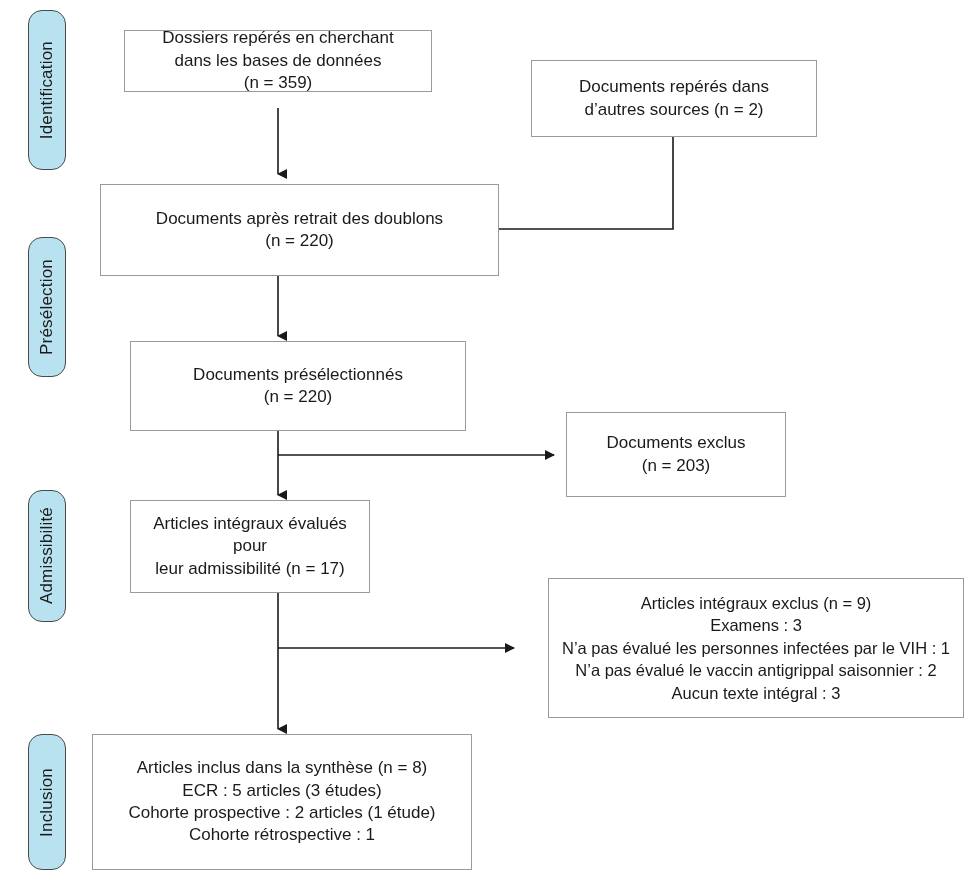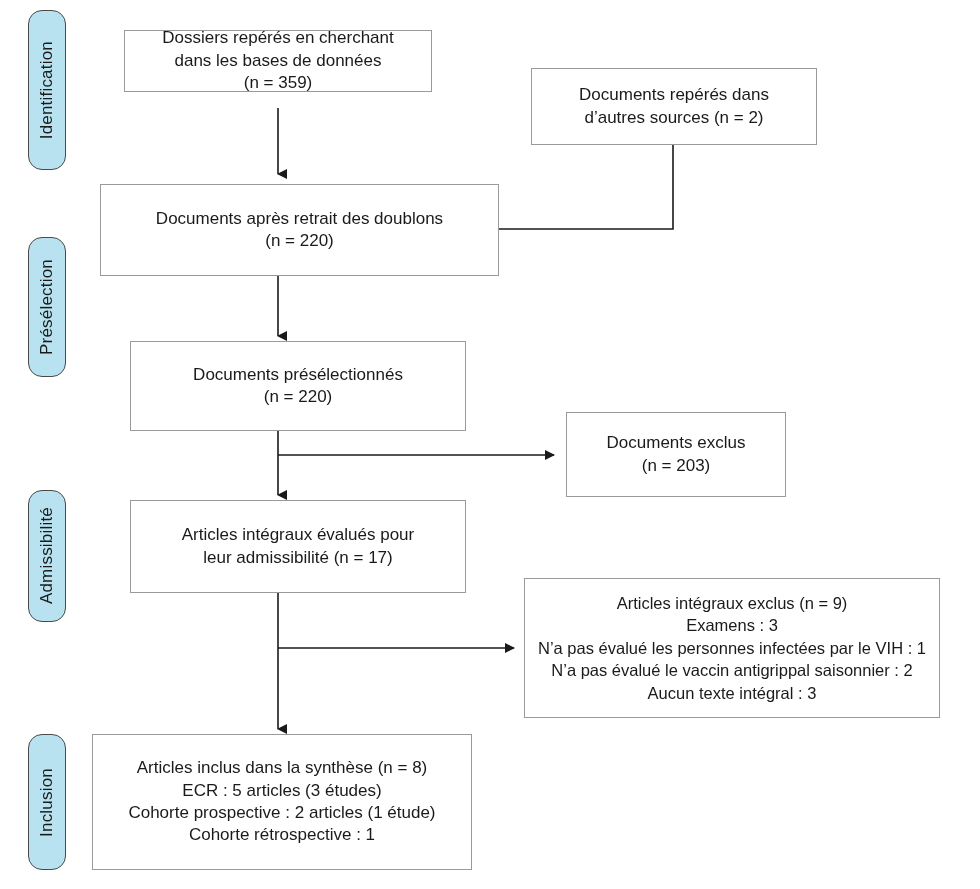--- a/index.html
+++ b/index.html
@@ -128,46 +128,46 @@
   <div class="stage-label" style="left:28px; top:734px; width:38px; height:136px;">
     <span>Inclusion</span>
   </div>
 
   <div class="node-box" style="left:124px; top:30px; width:308px; height:62px;">
     <div class="node-text">Dossiers repérés en cherchant
 dans les bases de données
 (n = 359)</div>
   </div>
 
-  <div class="node-box" style="left:531px; top:68px; width:286px; height:77px;">
+  <div class="node-box" style="left:531px; top:60px; width:286px; height:77px;">
     <div class="node-text">Documents repérés dans
 d’autres sources (n = 2)</div>
   </div>
 
   <div class="node-box" style="left:100px; top:184px; width:399px; height:92px;">
     <div class="node-text">Documents après retrait des doublons
 (n = 220)</div>
   </div>
 
   <div class="node-box" style="left:130px; top:341px; width:336px; height:90px;">
     <div class="node-text">Documents présélectionnés
 (n = 220)</div>
   </div>
 
   <div class="node-box" style="left:566px; top:412px; width:220px; height:85px;">
     <div class="node-text">Documents exclus
 (n = 203)</div>
   </div>
 
-  <div class="node-box" style="left:130px; top:500px; width:336px; height:93px;">
+  <div class="node-box" style="left:130px; top:500px; width:240px; height:93px;">
     <div class="node-text">Articles intégraux évalués pour
 leur admissibilité (n = 17)</div>
   </div>
 
-  <div class="node-box tight" style="left:524px; top:578px; width:416px; height:140px;">
+  <div class="node-box tight" style="left:548px; top:578px; width:416px; height:140px;">
     <div class="node-text">Articles intégraux exclus (n = 9)
 Examens : 3
 N’a pas évalué les personnes infectées par le VIH : 1
 N’a pas évalué le vaccin antigrippal saisonnier : 2
 Aucun texte intégral : 3</div>
   </div>
 
   <div class="node-box" style="left:92px; top:734px; width:380px; height:136px;">
     <div class="node-text">Articles inclus dans la synthèse (n = 8)
 ECR : 5 articles (3 études)

